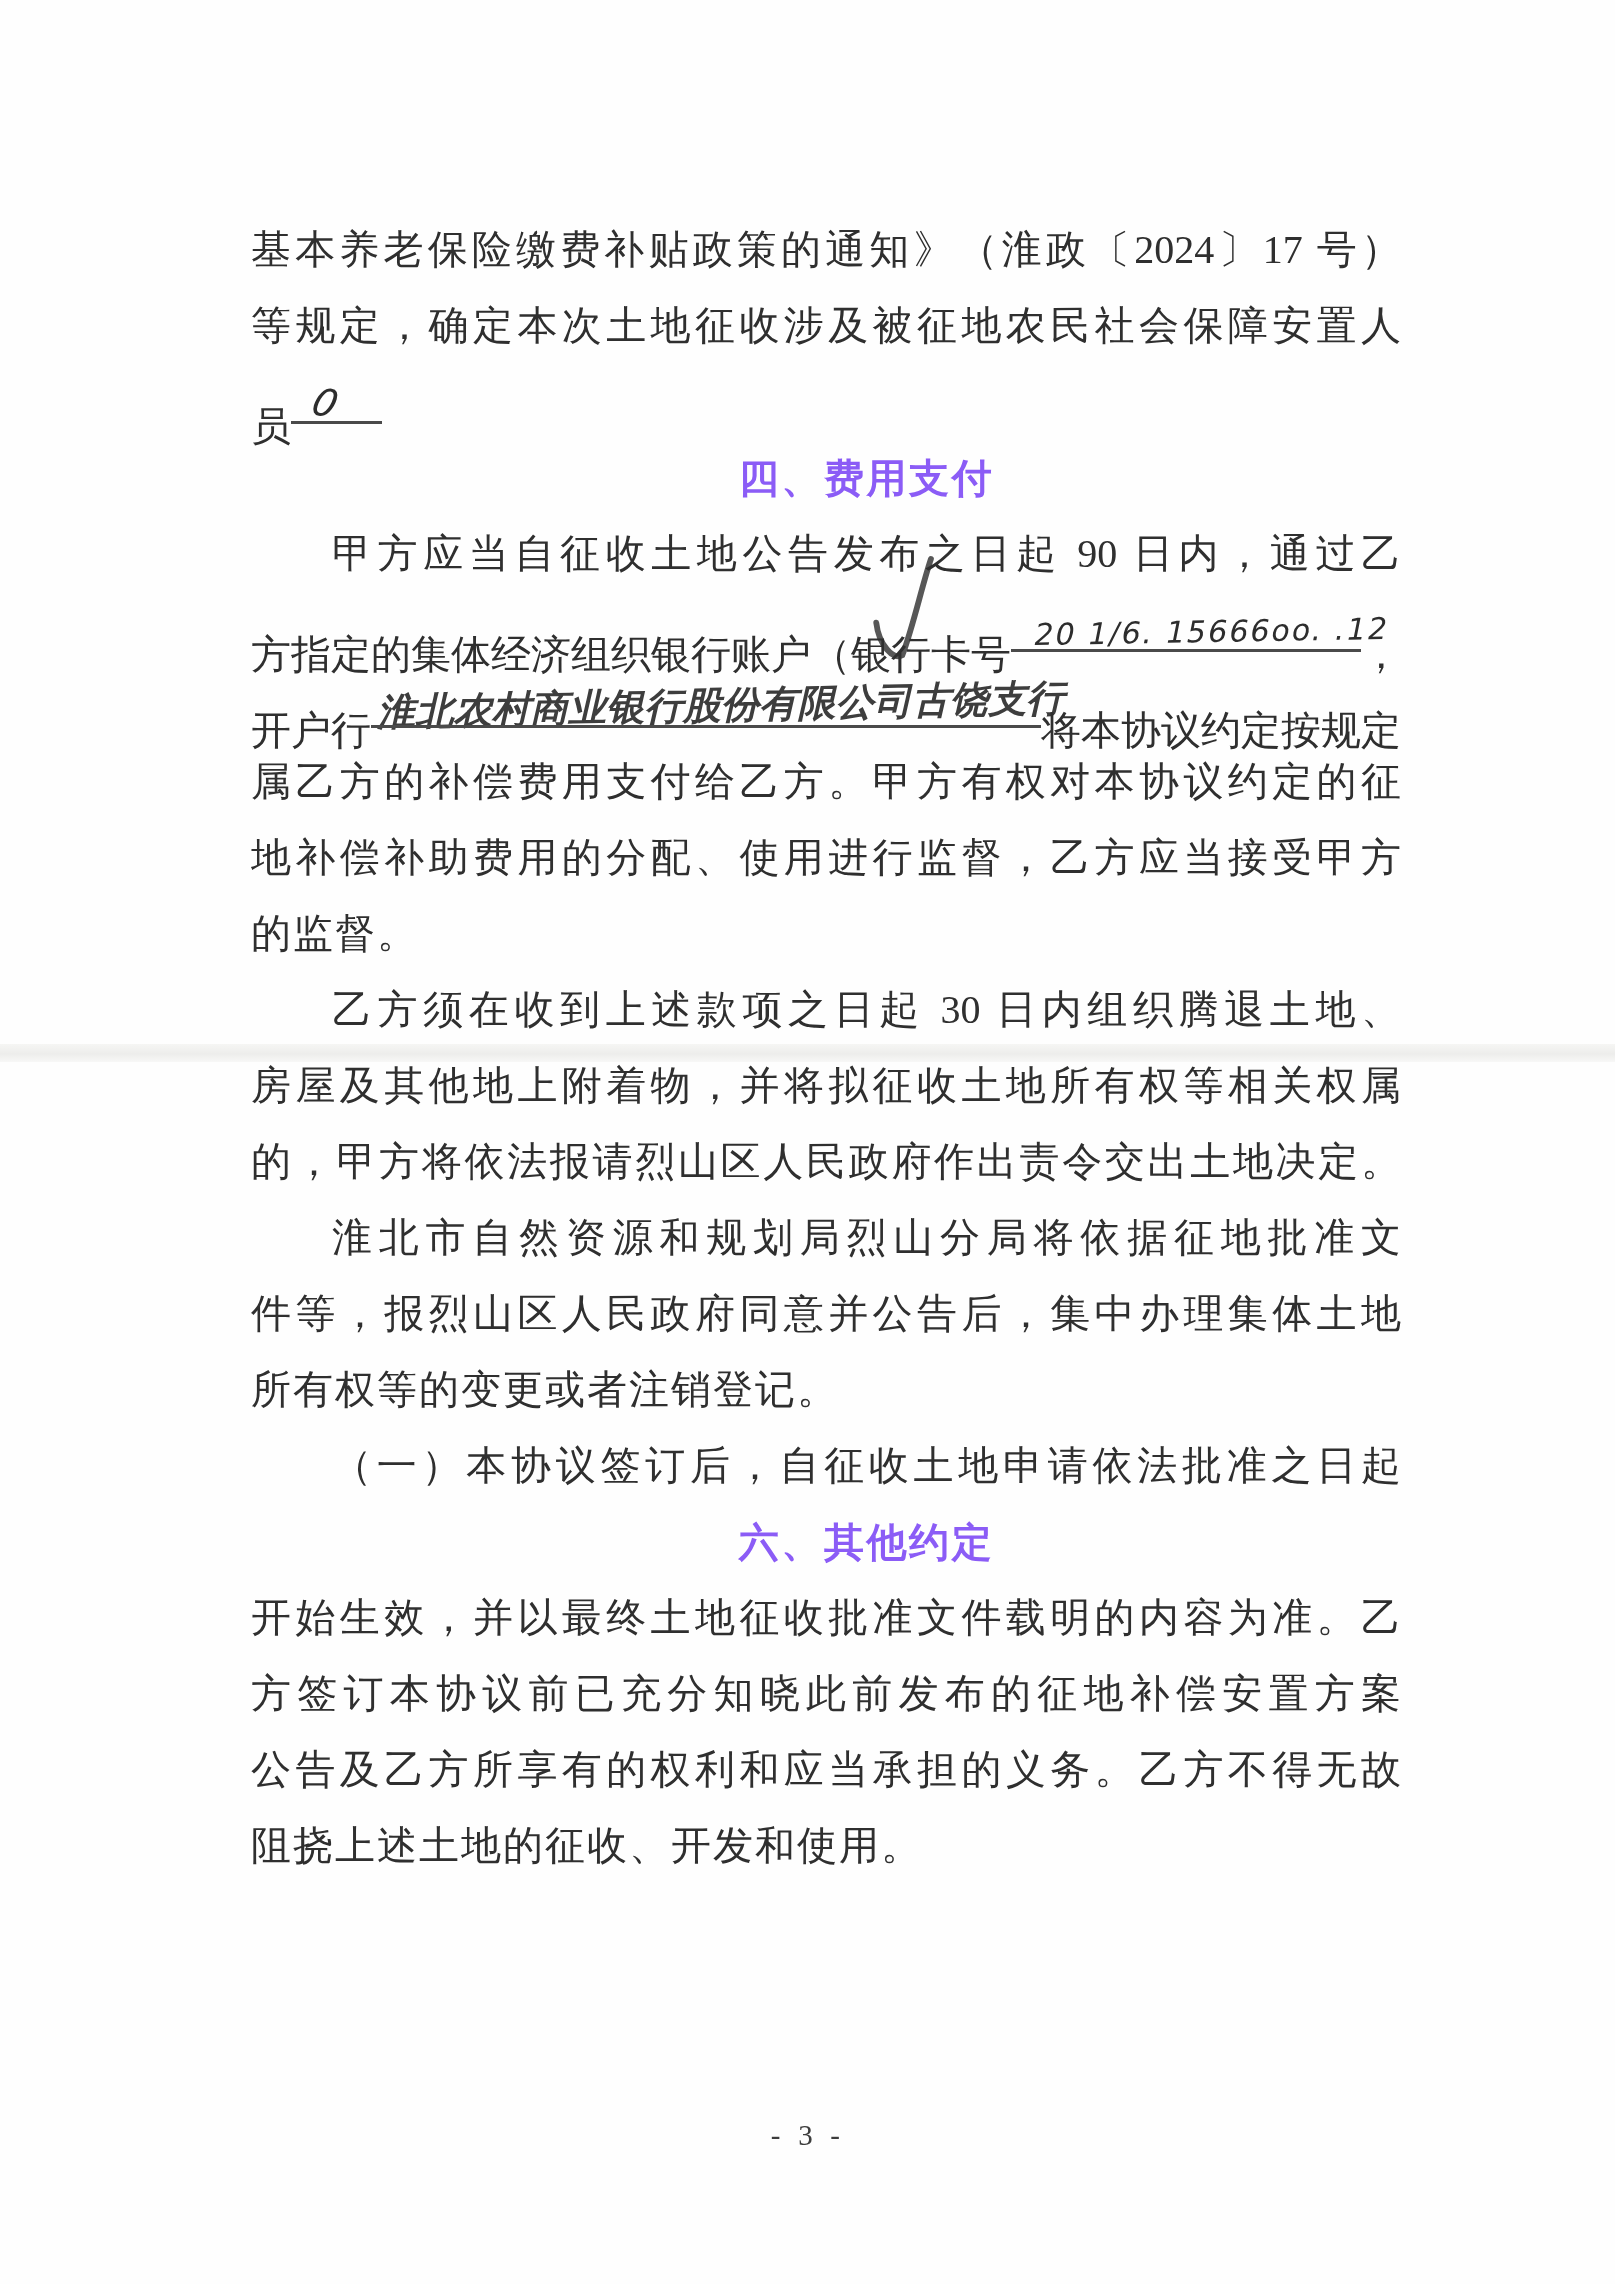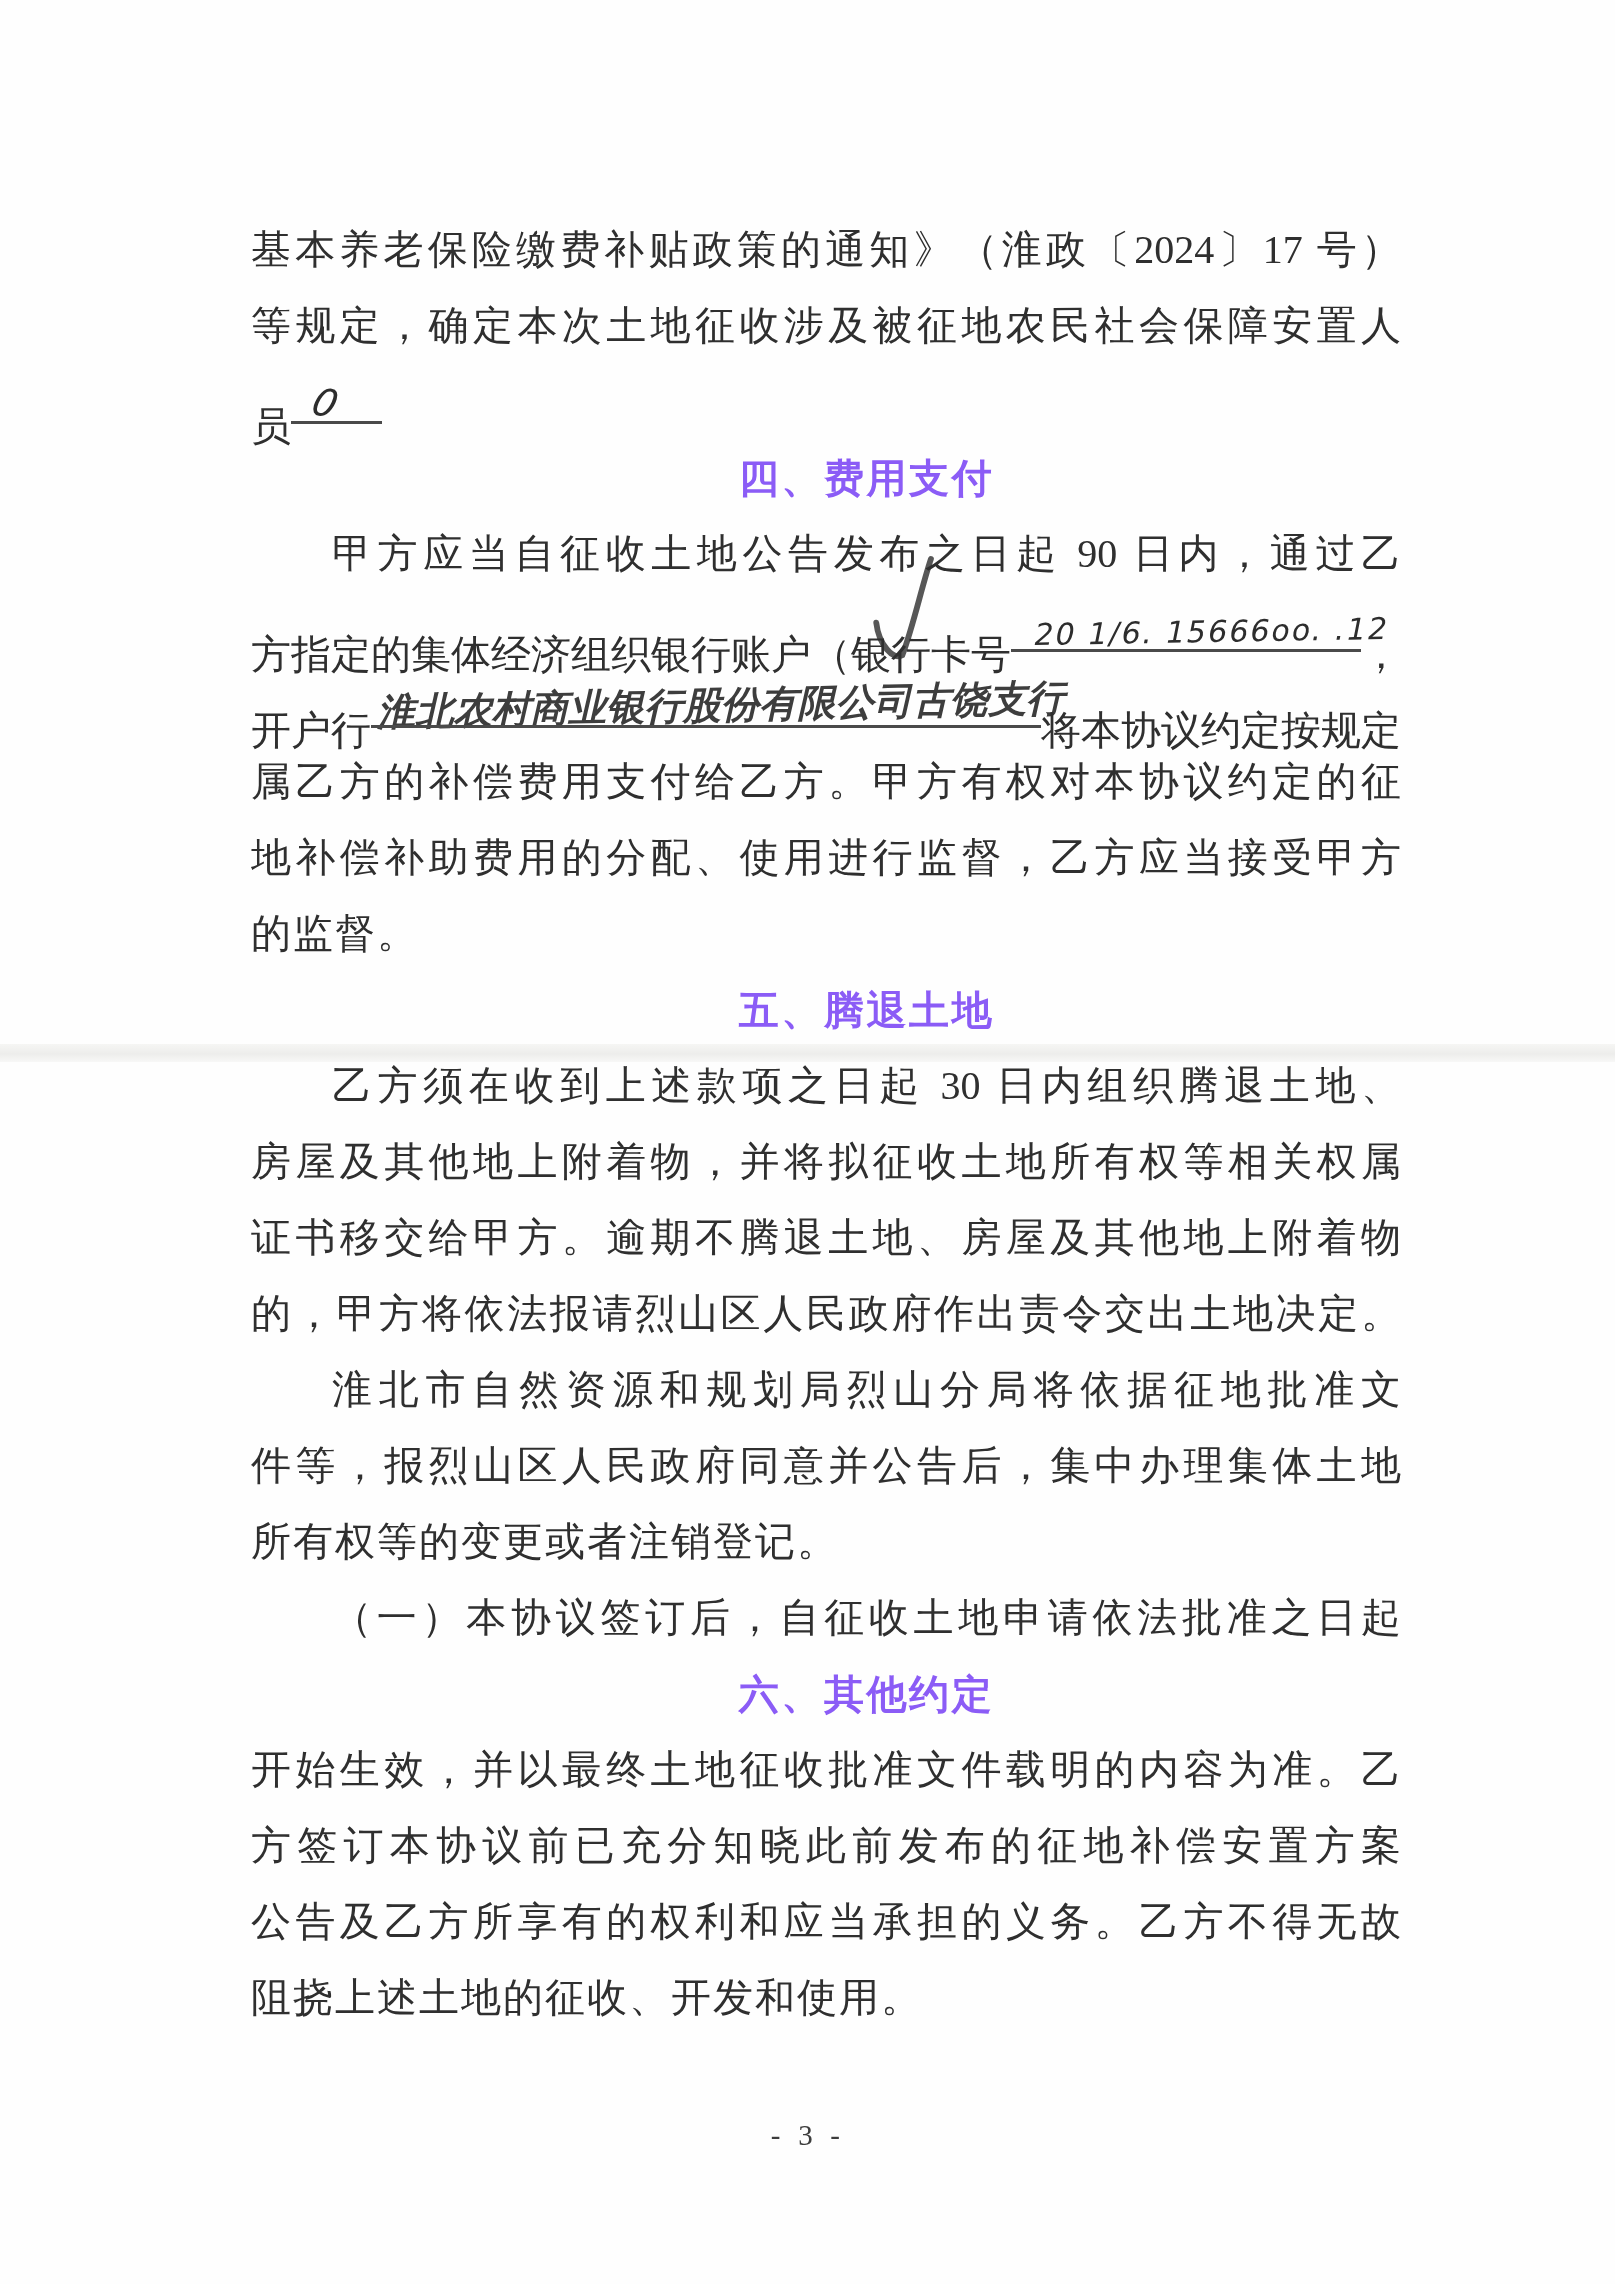--- a/index.html
+++ b/index.html
@@ -149,25 +149,23 @@
       <span class="blank blank-grow">
         <span class="hw hw-branch">淮北农村商业银行股份有限公司古饶支行</span>
       </span>
       <span class="seg">将本协议约定按规定</span>
     </div>
 
     <div class="line fill">属乙方的补偿费用支付给乙方。甲方有权对本协议约定的征</div>
     <div class="line fill">地补偿补助费用的分配、使用进行监督，乙方应当接受甲方</div>
     <div class="line plain">的监督。</div>
 
-    <div class="line heading">五、腾退土地</div>
 
     <div class="line fill indent">乙方须在收到上述款项之日起 30 日内组织腾退土地、</div>
     <div class="line fill">房屋及其他地上附着物，并将拟征收土地所有权等相关权属</div>
-    <div class="line fill">证书移交给甲方。逾期不腾退土地、房屋及其他地上附着物</div>
     <div class="line fill">的，甲方将依法报请烈山区人民政府作出责令交出土地决定。</div>
     <div class="line fill indent">淮北市自然资源和规划局烈山分局将依据征地批准文</div>
     <div class="line fill">件等，报烈山区人民政府同意并公告后，集中办理集体土地</div>
     <div class="line plain">所有权等的变更或者注销登记。</div>
 
     <div class="line fill indent">（一）本协议签订后，自征收土地申请依法批准之日起</div>
 
     <div class="line heading">六、其他约定</div>
     <div class="line fill">开始生效，并以最终土地征收批准文件载明的内容为准。乙</div>
     <div class="line fill">方签订本协议前已充分知晓此前发布的征地补偿安置方案</div>

